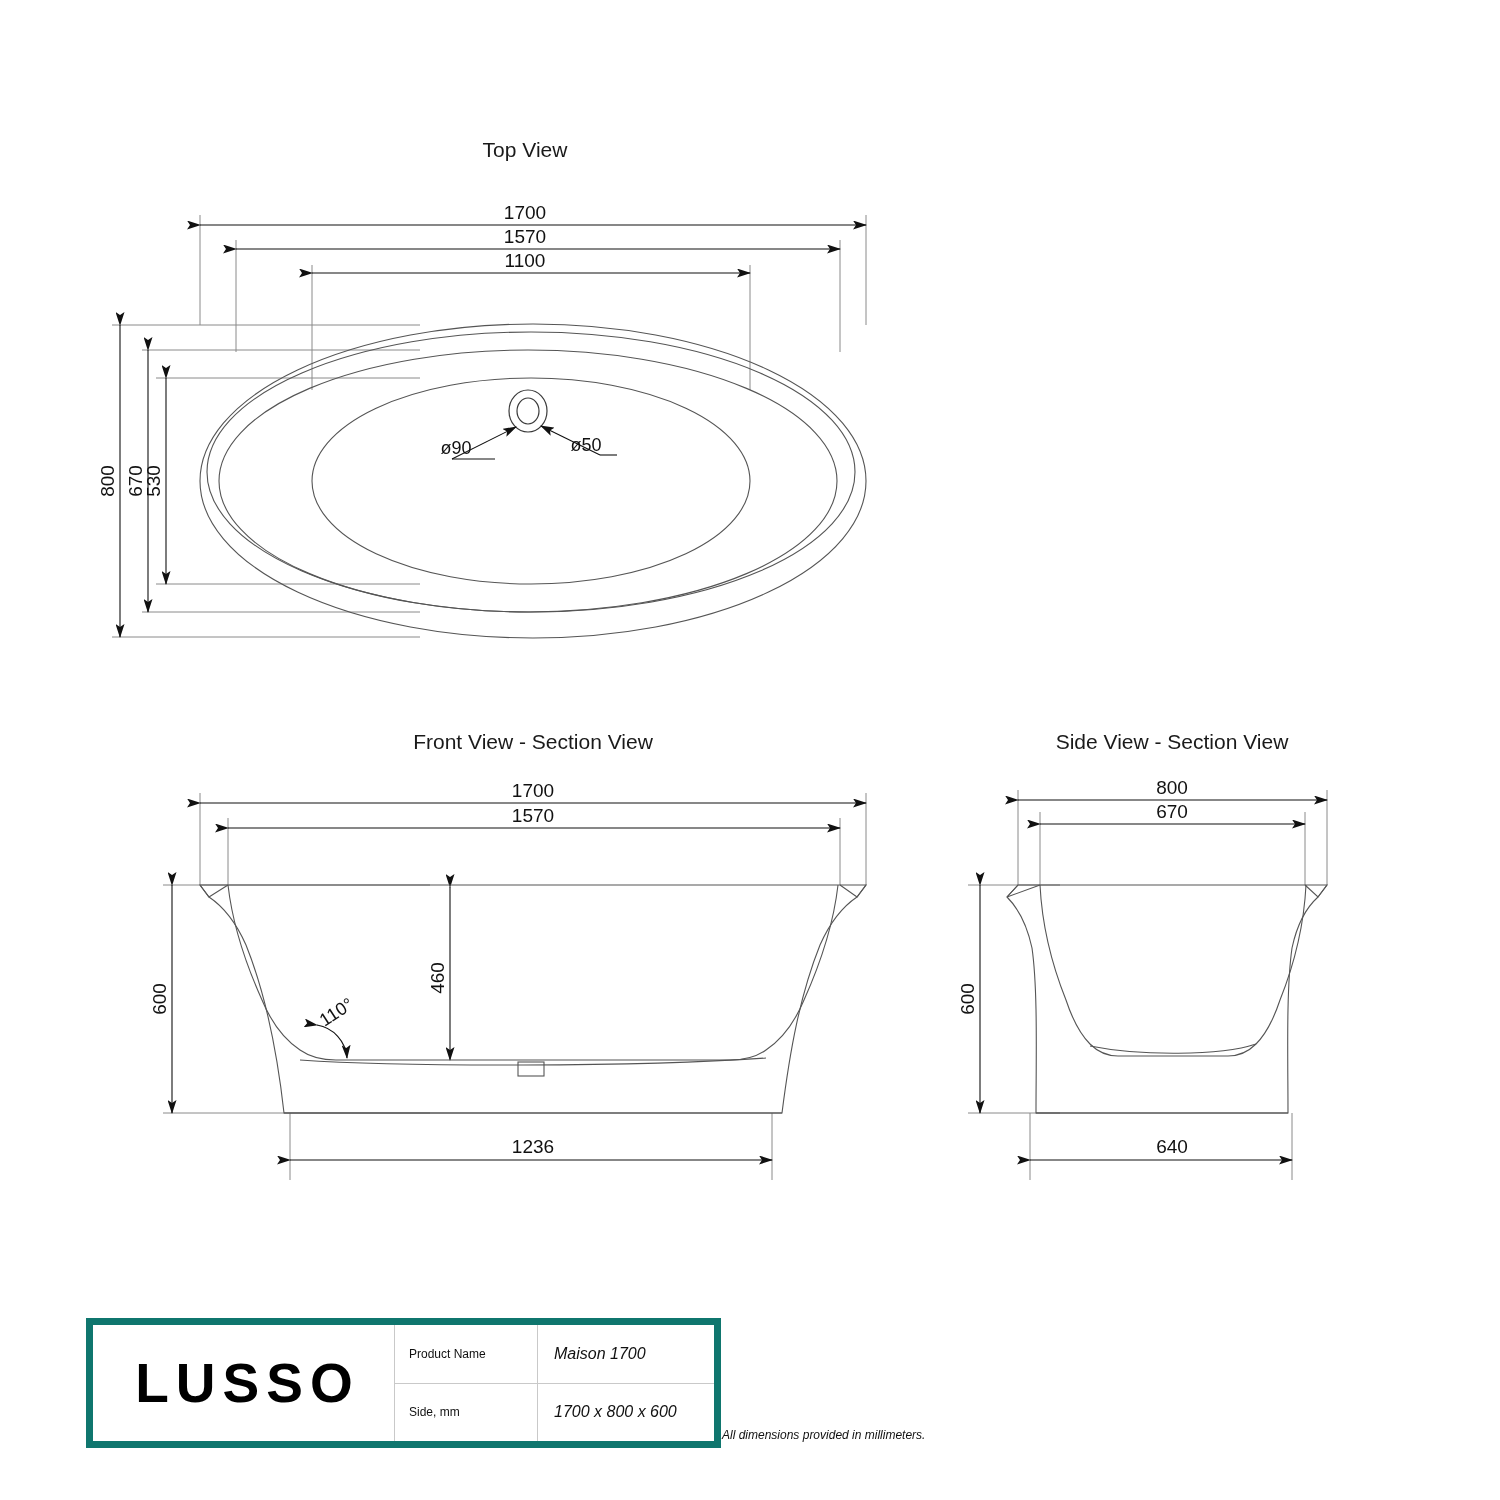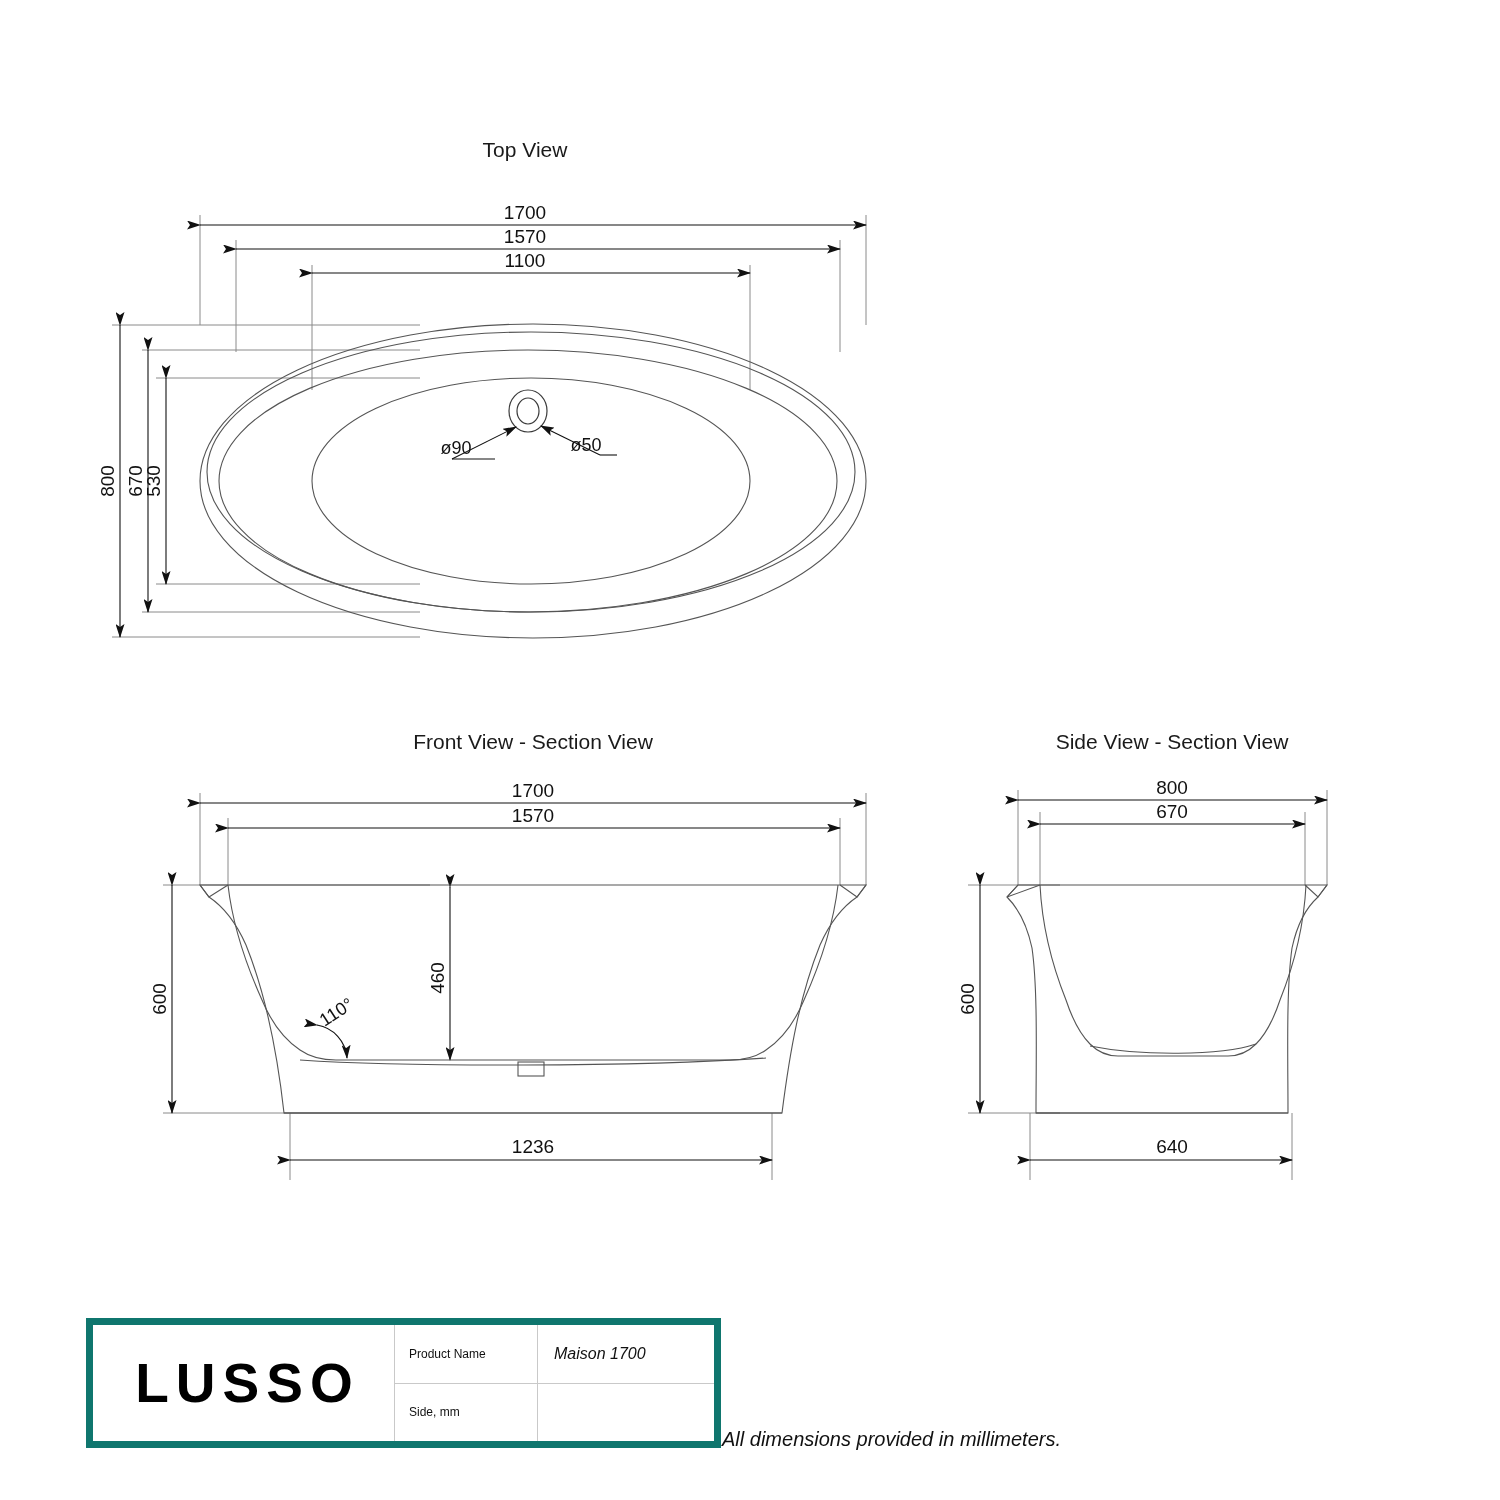--- a/index.html
+++ b/index.html
@@ -131,21 +131,21 @@
     padding-left: 16px;
     font-size: 16px;
     color: #111111;
     box-sizing: border-box;
     font-style: italic;
   }
   #note {
     position: absolute;
     left: 722px;
     top: 1428px;
-    font-size: 20px;
+    font-size: 12px;
     font-style: italic;
     color: #111111;
     white-space: nowrap;
   }
 </style>
 </head>
 <body>
 
 <div id="sheet">
 
@@ -389,19 +389,20 @@
     <div class="tb-logo-cell">
       <div class="tb-logo">LUSSO</div>
     </div>
     <div class="tb-rows">
       <div class="tb-row">
         <div class="tb-key">Product Name</div>
         <div class="tb-val">Maison 1700</div>
       </div>
       <div class="tb-row">
         <div class="tb-key">Side, mm</div>
+        <div class="tb-val">1700 x 800 x 600</div>
       </div>
     </div>
   </div>
 
   <div id="note">All dimensions provided in millimeters.</div>
 
 </div>
 
 </body></html>

